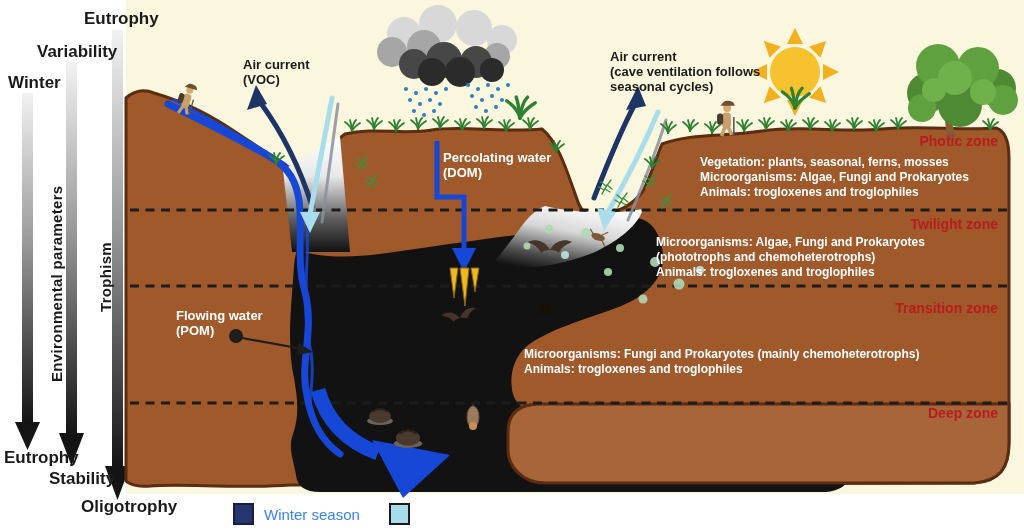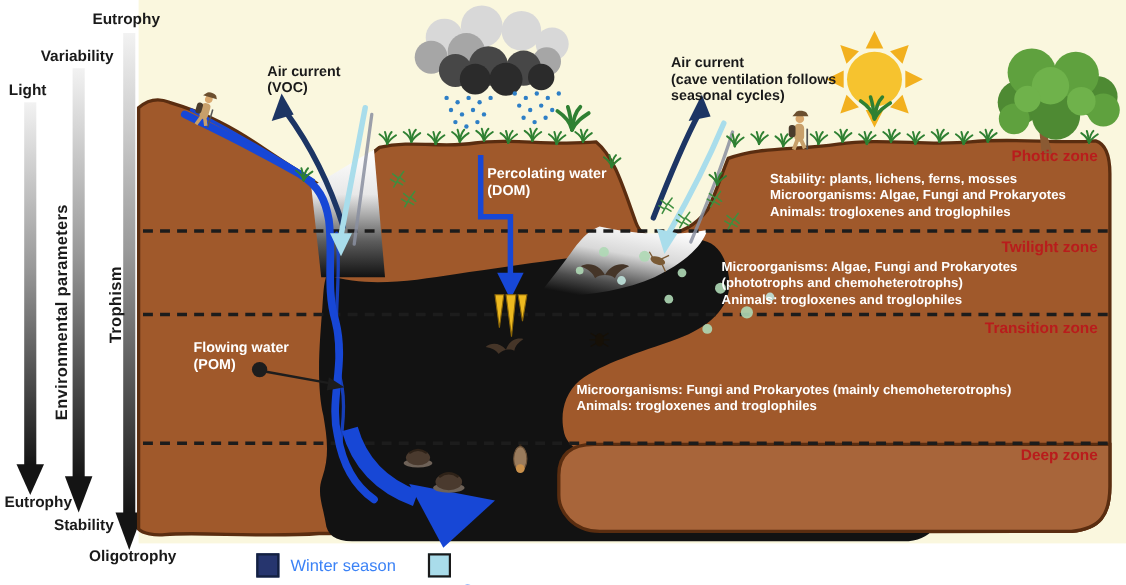--- a/index.html
+++ b/index.html
@@ -1,21 +1,21 @@
 <!DOCTYPE html>
 <html><head>
 <meta charset="utf-8">
 <style>
   html,body{margin:0;padding:0;background:#fff;}
   .stage{position:relative;width:1024px;height:532px;background:#ffffff;overflow:hidden;
          font-family:"Liberation Sans",sans-serif;}
   .stage svg.art{position:absolute;left:0;top:0;}
   .t{position:absolute;font-weight:bold;color:#1a1a1a;white-space:pre-line;line-height:1.15;}
   .sm{font-size:13px;}
-  .axislbl{font-size:14px;}
+  .axislbl{font-size:17px;}
   .vert{position:absolute;font-weight:bold;color:#1a1a1a;font-size:15px;letter-spacing:.3px;
         transform-origin:0 0;transform:rotate(-90deg);white-space:nowrap;}
   .white{color:#ffffff;}
   .ztitle{position:absolute;right:26px;text-align:right;font-weight:bold;color:#b91c1c;font-size:14px;}
   .zdesc{position:absolute;font-weight:bold;color:#fff;font-size:12px;line-height:1.24;white-space:pre-line;}
   .legend-swatch{position:absolute;width:21px;height:22px;border:2.5px solid #13203f;box-sizing:border-box;}
   .legend-swatch.summer{border-color:#1a1a1a;}
   .legend-label{position:absolute;font-weight:normal;font-size:15px;color:#3b82f6;}
 </style>
 </head>
@@ -305,44 +305,44 @@
   <use href="#hiker" transform="translate(182,114) rotate(16)"></use>
   <use href="#hiker" transform="translate(726,136) scale(1.12)"></use>
 
   <g>
     <circle cx="236" cy="336" r="7" fill="#1d1d1d"></circle>
     <line x1="242" y1="338" x2="303" y2="349" stroke="#1d1d1d" stroke-width="2.2"></line>
     <polygon points="299,343 313,352 297,355" fill="#1d1d1d"></polygon>
   </g>
 </svg>
 
-<div class="t axislbl" style="left:8px;top:73px;">Light</div>
+<div class="t axislbl" style="left:8px;top:73px;">Winter</div>
 <div class="t axislbl" style="left:37px;top:42px;">Variability</div>
 <div class="t axislbl" style="left:84px;top:9px;">Eutrophy</div>
 <div class="t axislbl" style="left:4px;top:448px;">Eutrophy</div>
 <div class="t axislbl" style="left:49px;top:469px;">Stability</div>
 <div class="t axislbl" style="left:81px;top:497px;">Oligotrophy</div>
 <div class="vert" style="left:48px;top:382px;">Environmental parameters</div>
 <div class="vert" style="left:97px;top:312px;">Trophism</div>
 
 <div class="t sm" style="left:243px;top:58px;">Air current
 (VOC)</div>
 <div class="t sm" style="left:610px;top:50px;">Air current
 (cave ventilation follows
 seasonal cycles)</div>
 <div class="t sm white" style="left:176px;top:309px;">Flowing water
 (POM)</div>
 <div class="t sm white" style="left:443px;top:151px;">Percolating water
 (DOM)</div>
 
 <div class="ztitle" style="top:133px;">Photic zone</div>
 <div class="ztitle" style="top:216px;">Twilight zone</div>
-<div class="ztitle" style="top:290px;text-align:right;">Transition zone</div>
+<div class="ztitle" style="top:300px;text-align:right;">Transition zone</div>
 <div class="ztitle" style="top:405px;">Deep zone</div>
-<div class="zdesc" style="left:700px;top:155px;">Stability: plants, lichens, ferns, mosses
+<div class="zdesc" style="left:700px;top:155px;">Vegetation: plants, seasonal, ferns, mosses
 Microorganisms: Algae, Fungi and Prokaryotes
 Animals: trogloxenes and troglophiles</div>
 <div class="zdesc" style="left:656px;top:235px;">Microorganisms: Algae, Fungi and Prokaryotes
 (phototrophs and chemoheterotrophs)
 Animals: trogloxenes and troglophiles</div>
 <div class="zdesc" style="left:524px;top:347px;">Microorganisms: Fungi and Prokaryotes (mainly chemoheterotrophs)
 Animals: trogloxenes and troglophiles</div>
 
 <div class="legend-swatch" style="left:233px;top:503px;background:#26356E;"></div>
 <div class="legend-label" style="left:264px;top:506px;">Winter season</div>

